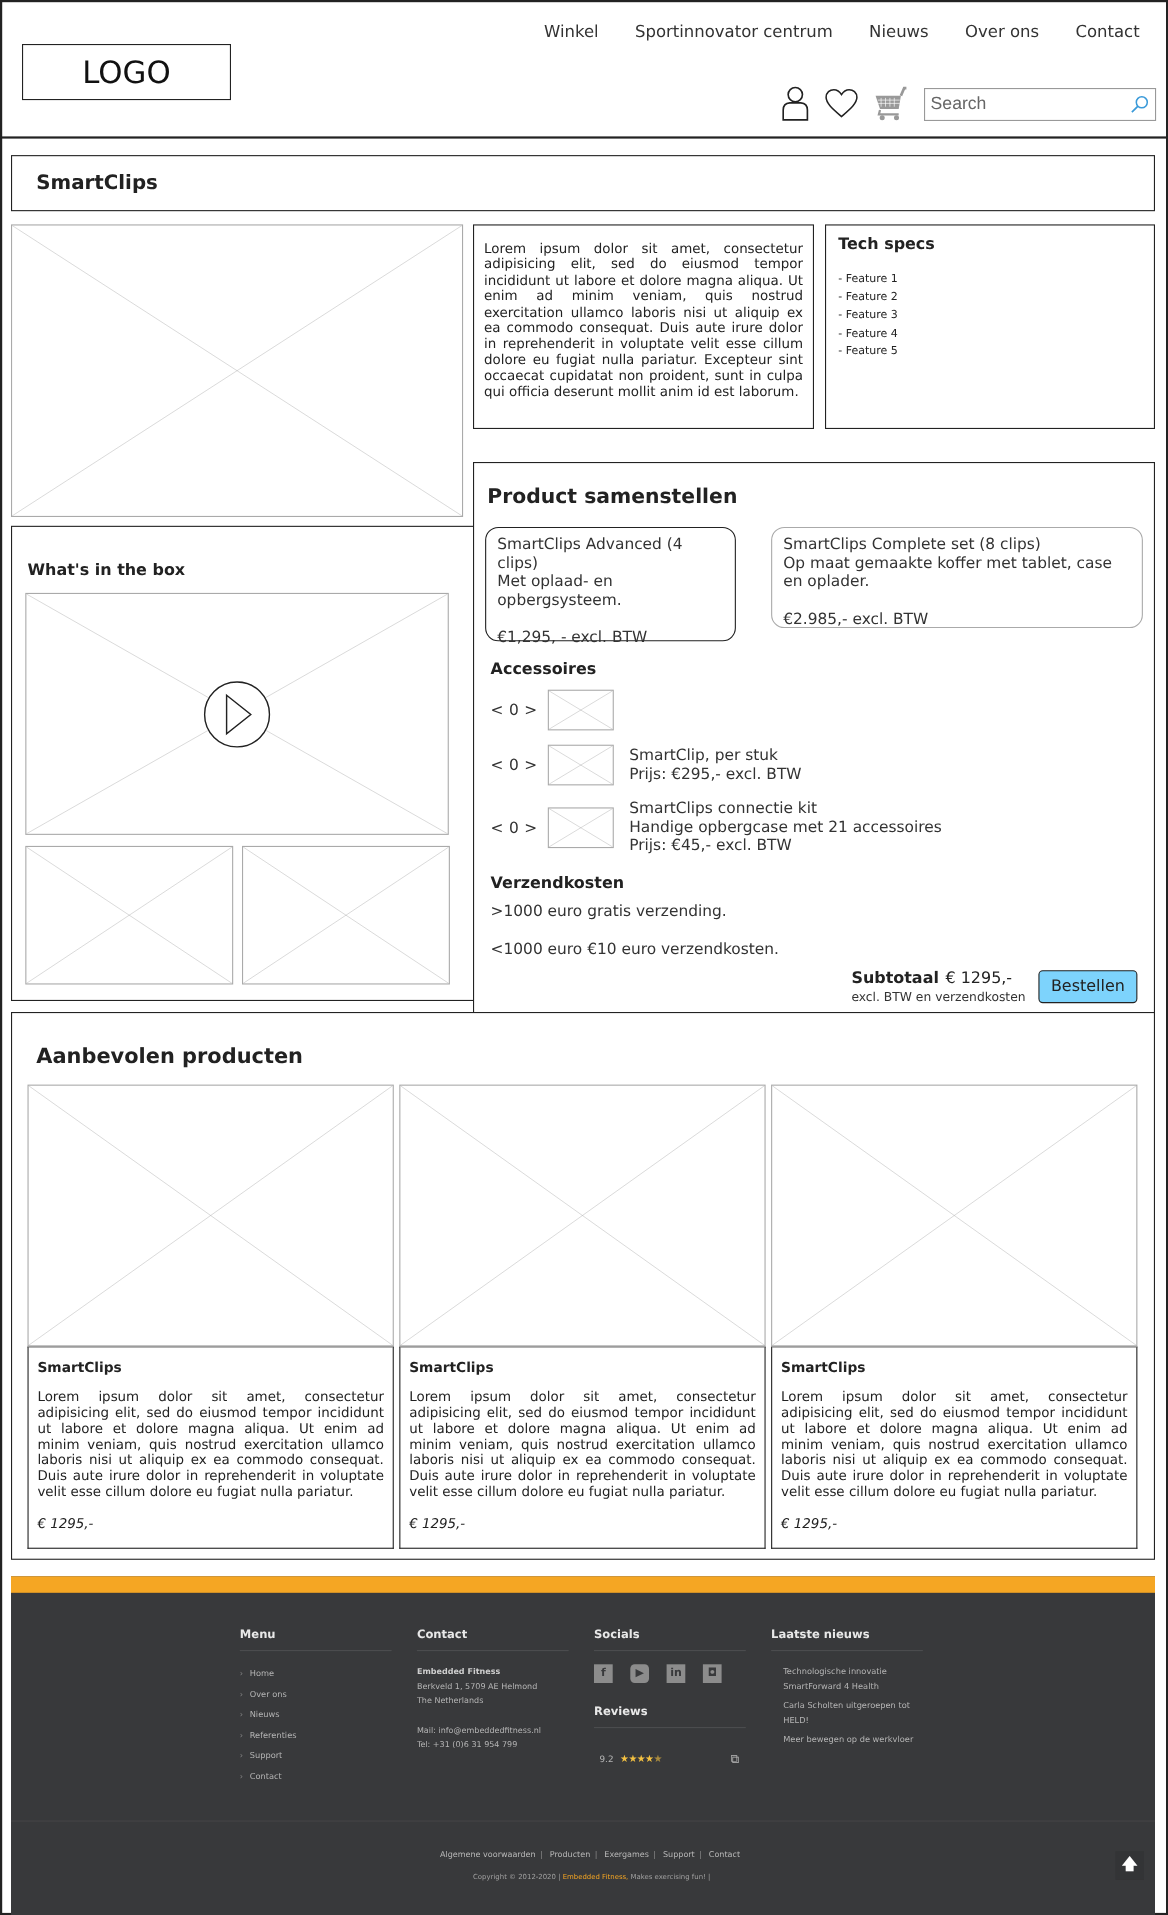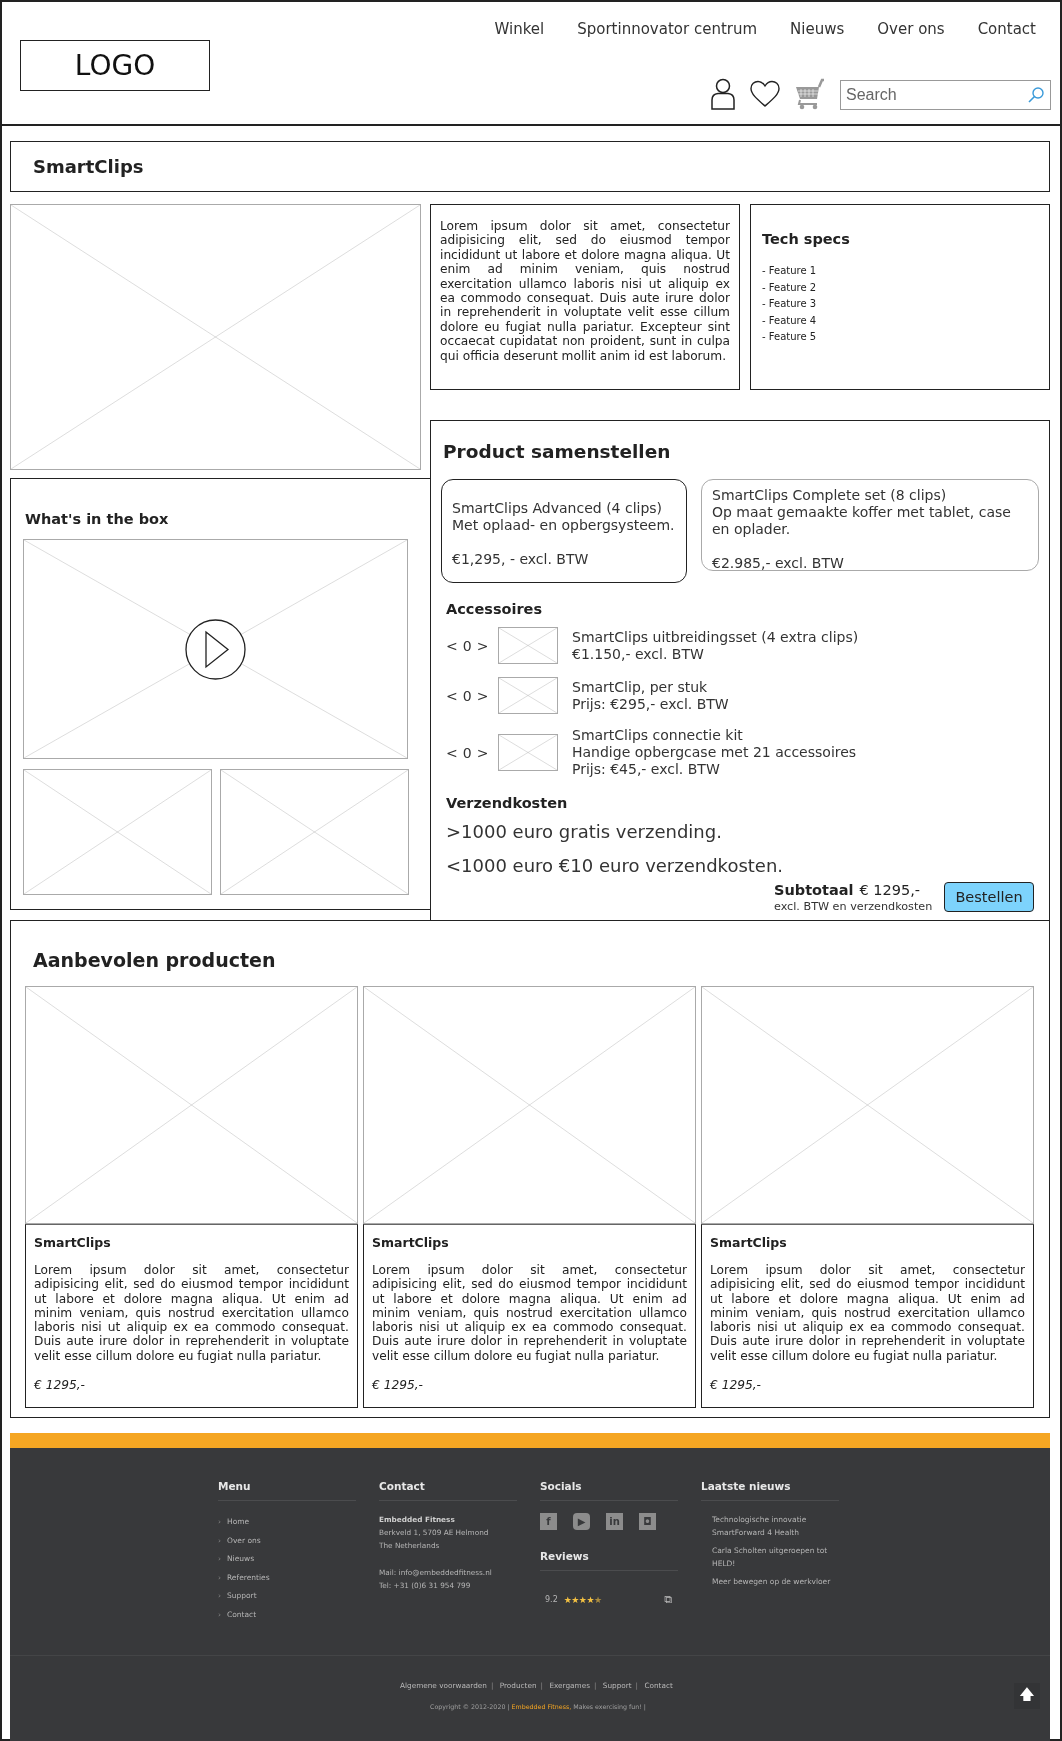--- a/index.html
+++ b/index.html
@@ -22,40 +22,40 @@
 
   
   .main-frame { position: absolute; left: 0; top: 126px; width: 1062px; height: 1308px; }
 
   .title-box { left: 10px; top: 141px; width: 1040px; height: 51px; display: flex; align-items: center; padding-left: 22px; font-weight: bold; font-size: 18px; }
 
   .placeholder { position: absolute; border: 1.5px solid #aaa; background: #fff; }
   .placeholder svg { position: absolute; left: 0; top: 0; width: 100%; height: 100%; }
 
   .desc-box { left: 430px; top: 204px; width: 310px; height: 186px; padding: 14px 9px 0 9px; font-size: 12.2px; line-height: 14.4px; text-align: justify; color: #222; }
-  .specs-box { left: 750px; top: 204px; width: 300px; height: 186px; padding: 26px 11px; }
+  .specs-box { left: 750px; top: 204px; width: 300px; height: 186px; padding: 9px 11px; }
   .specs-title { font-weight: bold; font-size: 14.5px; margin-bottom: 16px; }
   .specs-list div { font-size: 10px; line-height: 16.5px; color: #222; }
 
   .box-panel { left: 10px; top: 478px; width: 471px; height: 432px; }
   .box-title { position: absolute; left: 14px; top: 32px; font-weight: bold; font-size: 14.5px; }
 
   .config-panel { left: 430px; top: 420px; width: 620px; height: 510px; }
   .config-title { position: absolute; left: 12px; top: 20px; font-weight: bold; font-size: 18.5px; }
   .option { position: absolute; border-radius: 12px; padding: 0 10px; font-size: 14px; line-height: 17px; color: #333; }
   .option.sel { border: 1.5px solid #222; }
   .option.unsel { border: 1.2px solid #aaa; }
   .section-h { position: absolute; left: 15px; font-weight: bold; font-size: 14.5px; }
   .acc-row { position: absolute; left: 15px; display: flex; align-items: center; }
   .stepper { font-size: 14px; width: 52px; color: #333; display: flex; gap: 5px; }
   .stepper span { cursor: pointer; }
   .acc-thumb { position: relative; width: 60px; height: 37px; border: 1px solid #aaa; margin-right: 14px; }
   .acc-thumb svg { position: absolute; left: 0; top: 0; width: 100%; height: 100%; }
   .acc-text { font-size: 14px; line-height: 17px; color: #333; }
-  .ship-line { position: absolute; left: 15px; font-size: 18px; color: #333; }
+  .ship-line { position: absolute; left: 15px; font-size: 14px; color: #333; }
   .subtotal { position: absolute; left: 343px; top: 461px; }
   .subtotal-line { font-size: 14.5px; }
   .subtotal-line b { font-size: 14.5px; margin-right: 6px; }
   .subtotal-note { font-size: 11.2px; color: #333; margin-top: 2px; }
   .order-btn { position: absolute; left: 513px; top: 461px; width: 90px; height: 30px; border: 1.2px solid #222; border-radius: 4px; background: #7dd3fc; font-size: 14.5px; color: #222; font-family: "DejaVu Sans", sans-serif; cursor: pointer; }
 
   .rec-panel { left: 10px; top: 920px; width: 1040px; height: 498px; }
   .rec-title { position: absolute; left: 22px; top: 28px; font-weight: bold; font-size: 19px; }
   .card-body { position: absolute; border: 1.5px solid #222; border-top: 1.5px solid #666; padding: 10px 8px; background: #fff; }
   .card-title { font-weight: bold; font-size: 12.5px; margin-bottom: 13px; }
@@ -187,21 +187,21 @@
     <svg viewBox="0 0 100 100" preserveAspectRatio="none">
         <line x1="0" y1="0" x2="100" y2="100" stroke="#aaa" stroke-width="0.4" vector-effect="non-scaling-stroke"></line>
         <line x1="100" y1="0" x2="0" y2="100" stroke="#aaa" stroke-width="0.4" vector-effect="non-scaling-stroke"></line>
       </svg>
   </div>
 </div>
 
 <div class="sk config-panel">
   <div class="config-title">Product samenstellen</div>
 
-  <div class="option sel" style="left:10px;top:58px;width:246px;height:104px;padding-top:20px;">
+  <div class="option sel" style="left:10px;top:58px;width:228px;height:104px;padding-top:7px;">
     <div>SmartClips Advanced (4 clips)</div>
     <div>Met oplaad- en opbergsysteem.</div>
     <div style="margin-top:17px;">€1,295, - excl. BTW</div>
   </div>
   <div class="option unsel" style="left:270px;top:58px;width:338px;height:92px;padding-top:7px;">
     <div>SmartClips Complete set (8 clips)</div>
     <div>Op maat gemaakte koffer met tablet, case en oplader.</div>
     <div style="margin-top:17px;">€2.985,- excl. BTW</div>
   </div>
 
@@ -212,24 +212,20 @@
       <span>&lt;</span>
       <span>0</span>
       <span>&gt;</span>
     </div>
     <div class="acc-thumb">
         <svg viewBox="0 0 100 100" preserveAspectRatio="none">
           <line x1="0" y1="0" x2="100" y2="100" stroke="#aaa" stroke-width="0.4" vector-effect="non-scaling-stroke"></line>
           <line x1="100" y1="0" x2="0" y2="100" stroke="#aaa" stroke-width="0.4" vector-effect="non-scaling-stroke"></line>
         </svg>
       </div>
-    <div class="acc-text">
-      <div>SmartClips uitbreidingsset (4 extra clips)</div>
-      <div>€1.150,- excl. BTW</div>
-    </div>
   </div>
 
   <div class="acc-row" style="top:256px;">
     <div class="stepper">
       <span>&lt;</span>
       <span>0</span>
       <span>&gt;</span>
     </div>
     <div class="acc-thumb">
         <svg viewBox="0 0 100 100" preserveAspectRatio="none">

